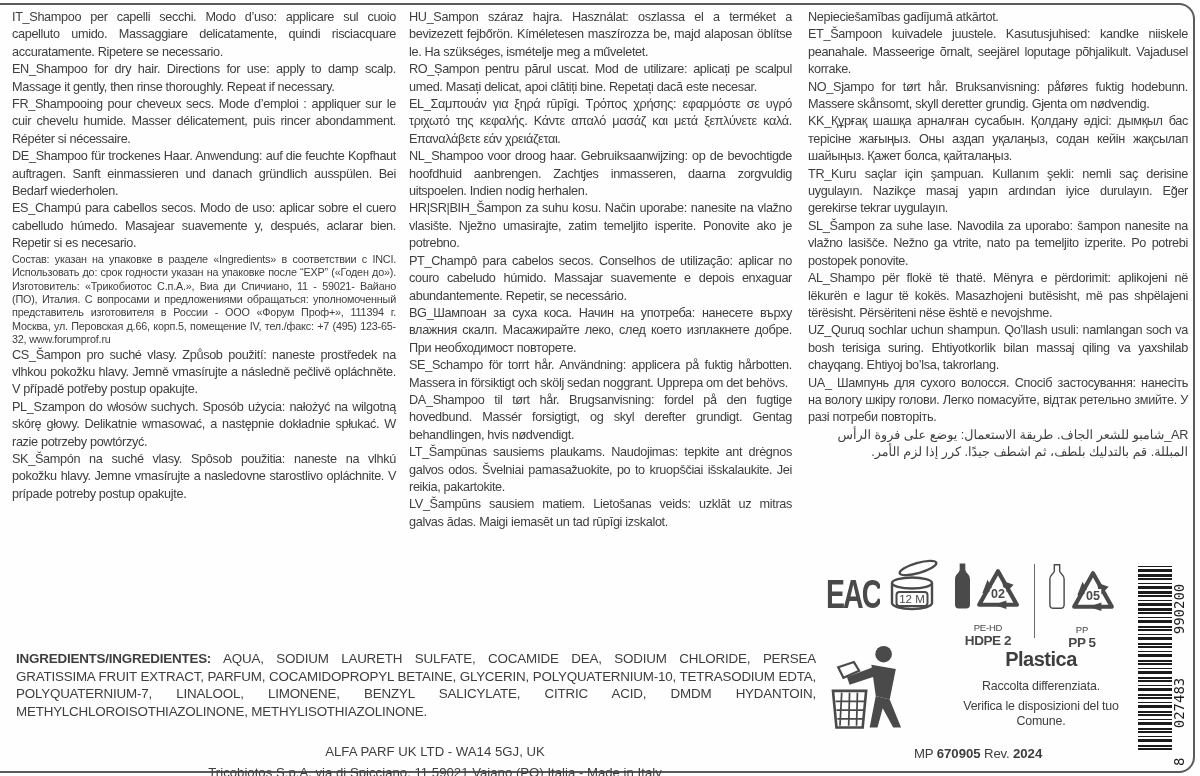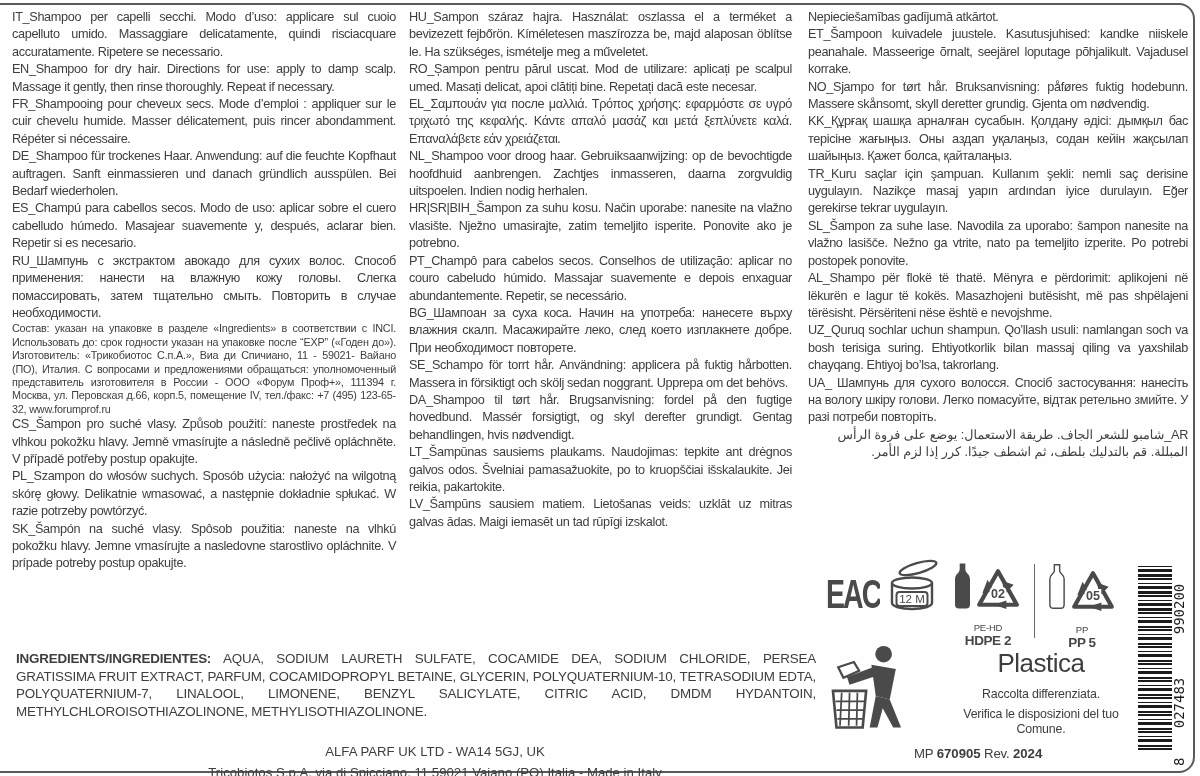--- a/index.html
+++ b/index.html
@@ -30,21 +30,21 @@
   #pao{left:888px;top:558px;width:52px;height:60px}
   .recgrp{position:absolute;width:80px;text-align:center}
   #grp1{left:948px;top:562px}
   #grp2{left:1042px;top:562px}
   .recrow{display:flex;justify-content:center;align-items:flex-end;gap:5px}
   .mat{font-size:9.5px;letter-spacing:-0.2px;margin-top:12px;color:#474747}
   .mat2{font-size:13.5px;font-weight:bold;letter-spacing:-0.4px;color:#474747}
   #symdivider{left:1034px;top:564px;width:1px;height:74px;background:#6a6a6a}
   #tidyman{left:826px;top:636px;width:96px;height:108px}
   #disposal{left:938px;top:648px;width:206px;text-align:center}
-  .disposal-title{font-size:26px;font-weight:normal;letter-spacing:-0.5px;margin:0 0 8px 0}
+  .disposal-title{font-size:20px;font-weight:bold;letter-spacing:-0.5px;margin:0 0 8px 0}
   .disposal-line{font-size:12.4px;line-height:15.5px;letter-spacing:-0.2px;margin:4px}
   #mpline{left:914px;top:746px;width:212px;text-align:left;font-size:13.2px;
     letter-spacing:-0.2px;white-space:nowrap}
   #mpline b{letter-spacing:0}
   #barcode{left:1138px;top:558px;width:56px;height:208px}
   .bc-inner{position:absolute;left:0;top:0;width:208px;height:56px;
     transform:translateY(208px) rotate(-90deg);transform-origin:0 0}
   .bc-bars{position:absolute;left:16px;top:0;width:186px;height:34px;
     background:repeating-linear-gradient(90deg,
       #1c1c1c 0 2px,#fff 2px 3.5px,#1c1c1c 3.5px 5.5px,#fff 5.5px 8.5px,
@@ -67,41 +67,40 @@
       <p class="entry"><b>IT_Shampoo per capelli secchi. Modo d’uso:</b> <span>applicare sul cuoio capelluto umido. Massaggiare delicatamente, quindi risciacquare accuratamente. Ripetere se necessario.</span></p>
 
       <p class="entry"><b>EN_Shampoo for dry hair. Directions for use:</b> <span>apply to damp scalp. Massage it gently, then rinse thoroughly. Repeat if necessary.</span></p>
 
       <p class="entry"><b>FR_Shampooing pour cheveux secs. Mode d’emploi :</b> <span>appliquer sur le cuir chevelu humide. Masser délicatement, puis rincer abondamment. Répéter si nécessaire.</span></p>
 
       <p class="entry"><b>DE_Shampoo für trockenes Haar. Anwendung:</b> <span>auf die feuchte Kopfhaut auftragen. Sanft einmassieren und danach gründlich ausspülen. Bei Bedarf wiederholen.</span></p>
 
       <p class="entry"><b>ES_Champú para cabellos secos. Modo de uso:</b> <span>aplicar sobre el cuero cabelludo húmedo. Masajear suavemente y, después, aclarar bien. Repetir si es necesario.</span></p>
 
-      <p class="entry"><b>RU_Шампунь с экстрактом авокадо для сухих волос. Способ применения:</b> <span>нанести на влажную кожу головы. Слегка помассировать, затем тщательно смыть. Повторить в случае необходимости.</span></p>
     </div>
   <p class="legal">Состав: указан на упаковке в разделе «Ingredients» в соответствии с INCI. Использовать до: срок годности указан на упаковке после “EXP” («Годен до»). Изготовитель: «Трикобиотос С.п.А.», Виа ди Спичиано, 11 - 59021- Вайано (ПО), Италия. С вопросами и предложениями обращаться: уполномоченный представитель изготовителя в России - ООО «Форум Проф+», 111394 г. Москва, ул. Перовская д.66, корп.5, помещение IV, тел./факс: +7 (495) 123-65-32, www.forumprof.ru</p>
   <div>
 
       <p class="entry"><b>CS_Šampon pro suché vlasy. Způsob použití:</b> <span>naneste prostředek na vlhkou pokožku hlavy. Jemně vmasírujte a následně pečlivě opláchněte. V případě potřeby postup opakujte.</span></p>
 
       <p class="entry"><b>PL_Szampon do włosów suchych. Sposób użycia:</b> <span>nałożyć na wilgotną skórę głowy. Delikatnie wmasować, a następnie dokładnie spłukać. W razie potrzeby powtórzyć.</span></p>
 
       <p class="entry"><b>SK_Šampón na suché vlasy. Spôsob použitia:</b> <span>naneste na vlhkú pokožku hlavy. Jemne vmasírujte a nasledovne starostlivo opláchnite. V prípade potreby postup opakujte.</span></p>
     </div>
 </div>
 
 <div id="col2" class="col">
   <div>
 
       <p class="entry"><b>HU_Sampon száraz hajra. Használat:</b> <span>oszlassa el a terméket a bevizezett fejbőrön. Kíméletesen maszírozza be, majd alaposan öblítse le. Ha szükséges, ismételje meg a műveletet.</span></p>
 
       <p class="entry"><b>RO_Șampon pentru părul uscat. Mod de utilizare:</b> <span>aplicați pe scalpul umed. Masați delicat, apoi clătiți bine. Repetați dacă este necesar.</span></p>
 
-      <p class="entry"><b>EL_Σαμπουάν για после μαλλιά. Τρόπος χρήσης:</b> <span>εφαρμόστε σε υγρό τριχωτό της κεφαλής. Κάντε απαλό μασάζ και μετά ξεπλύνετε καλά. Επαναλάβετε εάν χρειάζεται.</span></p>
+      <p class="entry"><b>EL_Σαμπουάν για ξηρά rūpīgi. Τρόπος χρήσης:</b> <span>εφαρμόστε σε υγρό τριχωτό της κεφαλής. Κάντε απαλό μασάζ και μετά ξεπλύνετε καλά. Επαναλάβετε εάν χρειάζεται.</span></p>
 
       <p class="entry"><b>NL_Shampoo voor droog haar. Gebruiksaanwijzing:</b> <span>op de bevochtigde hoofdhuid aanbrengen. Zachtjes inmasseren, daarna zorgvuldig uitspoelen. Indien nodig herhalen.</span></p>
 
       <p class="entry"><b>HR|SR|BIH_Šampon za suhu kosu. Način uporabe:</b> <span>nanesite na vlažno vlasište. Nježno umasirajte, zatim temeljito isperite. Ponovite ako je potrebno.</span></p>
 
       <p class="entry"><b>PT_Champô para cabelos secos. Conselhos de utilização:</b> <span>aplicar no couro cabeludo húmido. Massajar suavemente e depois enxaguar abundantemente. Repetir, se necessário.</span></p>
 
       <p class="entry"><b>BG_Шампоан за суха коса. Начин на употреба:</b> <span>нанесете върху влажния скалп. Масажирайте леко, след което изплакнете добре. При необходимост повторете.</span></p>
 
       <p class="entry"><b>SE_Schampo för torrt hår. Användning:</b> <span>applicera på fuktig hårbotten. Massera in försiktigt och skölj sedan noggrant. Upprepa om det behövs.</span></p>

